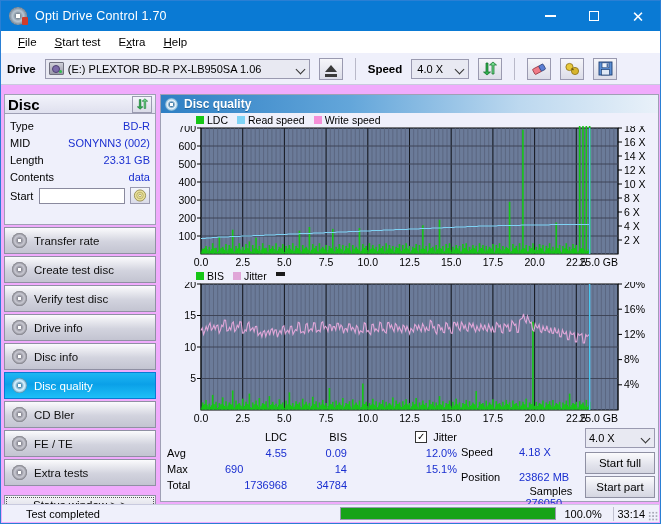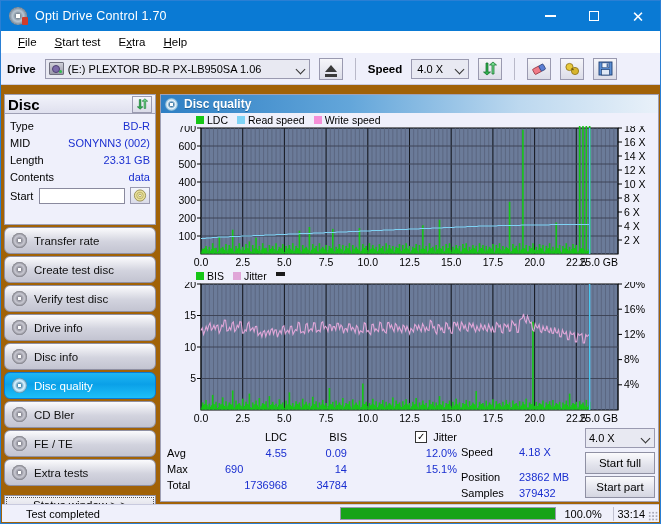--- a/index.html
+++ b/index.html
@@ -4,21 +4,21 @@
 <style>
   * { box-sizing: border-box; }
   html, body { margin:0; padding:0; }
   body {
     width:661px; height:524px; overflow:hidden;
     font-family:"Liberation Sans", sans-serif;
     font-size:11px;
     background:#eceefb;
     color:#000;
   }
-  #app { position:relative; width:661px; height:524px; border:1px solid #2a7fd4; background:#a16207; }
+  #app { position:relative; width:661px; height:524px; border:1px solid #2a7fd4; background:#f0abfc; }
 
   
   #titlebar { height:30px; background:#0a7ad4; display:flex; align-items:center; position:relative; }
   #titlebar .tb-icon { width:18px; height:18px; margin-left:8px; margin-right:8px; border-radius:50%;
      background:radial-gradient(circle at 50% 50%, #ffffff 0%, #ffffff 17%, #7c8a98 19%, #b9c6d2 42%, #8b99a8 62%, #dfe7ee 80%, #6f7d8c 100%);
      box-shadow:inset 0 0 1px #333; position:relative; }
   #titlebar .tb-icon:after { content:""; position:absolute; right:-1px; bottom:0px; width:6px; height:8px; background:#d03c2a; border-radius:1px; }
   #titlebar .tb-title { color:#fff; font-size:12.5px; letter-spacing:.2px; }
   .win-btns { position:absolute; right:0; top:0; height:30px; display:flex; }
   .win-btn { width:44px; height:30px; display:flex; align-items:center; justify-content:center; color:#fff; font-size:13px; }
@@ -51,21 +51,21 @@
   #left { position:absolute; left:3px; top:93px; width:152px; }
   .panel-head { height:20px; background:linear-gradient(#f2f3fb,#dfe0ee); border:1px solid #9fa0b5; display:flex; align-items:center; padding:0 3px; justify-content:space-between; }
   .panel-head .t { font-weight:bold; font-size:15px; }
   .disc-box { border:1px solid #9fa0b5; border-top:none; background:#eff0fb; padding:3px 5px 18px 5px; }
   .disc-row { display:flex; justify-content:space-between; align-items:center; height:17px; font-size:11px; }
   .disc-row .k { color:#000; }
   .disc-row .v { color:#1a2fd0; }
   .label-input { width:86px; height:16px; background:#fff; border:1px solid #8a8a9e; }
   .mini-btn { width:20px; height:17px; background:linear-gradient(#f4f5fb,#dadbe8); border:1px solid #9a9ab0; display:flex; align-items:center; justify-content:center; }
 
-  .side-btn { height:27px; margin-top:2px; background:linear-gradient(#fbfbfd,#d2d3de 55%,#c3c4d1); border:1px solid #8f90a3; border-radius:6px; display:flex; align-items:center; padding-left:7px; font-size:11.5px; color:#111; }
+  .side-btn { height:27px; margin-top:2px; background:linear-gradient(#fbfbfd,#d2d3de 55%,#c3c4d1); border:1px solid #8f90a3; border-radius:0; display:flex; align-items:center; padding-left:7px; font-size:11.5px; color:#111; }
   .side-btn.active { background:linear-gradient(#1fb7f3,#0aa0e8 45%,#1ec0f7); border-color:#0a7ad4; color:#fff; }
   .side-ico { width:15px; height:15px; margin-right:7px; border-radius:50%;
      background:radial-gradient(circle at 50% 50%, #fff 0 16%, #8a8a95 18%, #c9c9d2 45%, #8d8d98 70%, #e4e4ea 86%, #777782 100%);
      box-shadow:inset 0 0 1px #555; flex:0 0 auto; }
   .side-btn.active .side-ico { background:radial-gradient(circle at 50% 50%, #fff 0 16%, #4a8cb0 18%, #dff4ff 45%, #6fb6d8 70%, #ffffff 86%, #3d7fa4 100%); }
   #status-win-btn { margin-top:9px; height:19px; background:linear-gradient(#f4f4f8,#d6d7e2); border:1px solid #8f90a3; display:flex; align-items:center; justify-content:center; font-size:11.5px; outline:1px dotted #555; outline-offset:-3px; }
 
   
   #main { position:absolute; left:159px; top:93px; width:499px; height:408px; border:1px solid #9fa0b5; background:#eff0fb; }
   #main-head { height:18px; background:linear-gradient(90deg,#2e7fc4 0%,#63a6da 38%,#bcd8ef 72%,#e9f1f9 100%); display:flex; align-items:center; padding-left:4px; }
@@ -1530,23 +1530,23 @@
 
     <div class="stats" style="left:300px; top:334px; width:195px;">
       <div style="display:flex; height:18px; align-items:center; margin-top:14px;">
         <span class="stat-k" style="width:58px">Speed</span>
         <span class="stat-v" style="width:66px">4.18 X</span>
       </div>
       <div style="display:flex; height:16px; align-items:center; margin-top:8px;">
         <span class="stat-k" style="width:58px">Position</span>
         <span class="stat-v" style="width:66px">23862 MB</span>
       </div>
-      <div style="display:flex; height:16px; align-items:center;">
+      <div style="display:flex; height:16px; align-items:center;flex-direction:column;">
         <span class="stat-k" style="width:58px">Samples</span>
-        <span class="stat-v" style="width:66px">379432</span>
+        <span class="stat-v" style="width:66px">276050</span>
       </div>
     </div>
 
     <div class="combo" style="position:absolute; left:424px; top:333px; width:70px; height:20px;">
       <span>4.0 X</span>
       <span class="caret"></span>
     </div>
     <div class="act-btn" style="position:absolute; left:424px; top:357px; width:70px; height:22px;">
       <span>Start full</span>
     </div>

